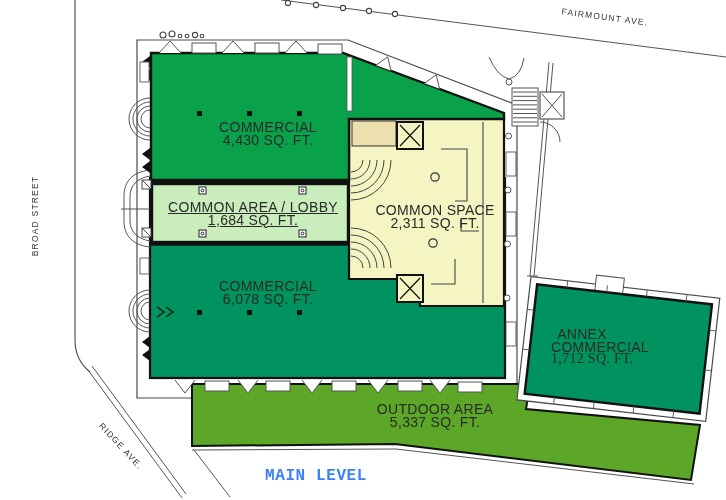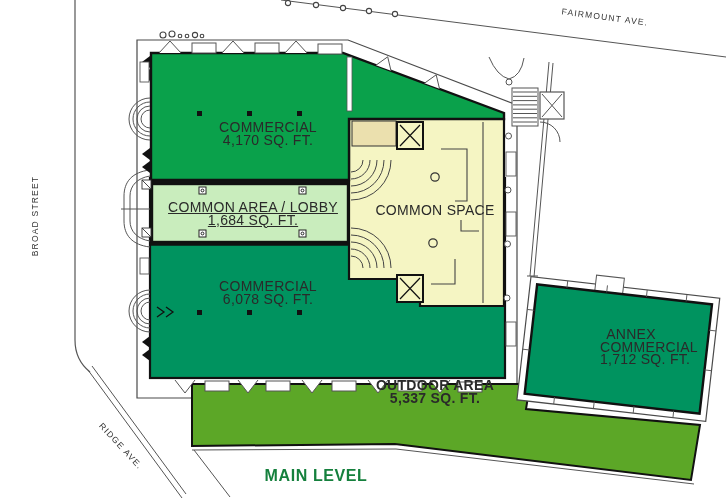--- a/index.html
+++ b/index.html
@@ -4,22 +4,22 @@
 <style>
   html,body{margin:0;padding:0;background:#fff;}
   .stage{position:relative;width:726px;height:500px;background:#fff;overflow:hidden;
          font-family:"Liberation Sans",sans-serif;}
   .stage svg{position:absolute;left:0;top:0;}
   .zone-label{position:absolute;text-align:center;font-size:14px;line-height:12.5px;
               letter-spacing:.3px;color:#2a2a2a;}
   .zone-label span{display:block;}
   .street-label{position:absolute;font-size:8.5px;color:#333;letter-spacing:1.2px;
                 white-space:nowrap;}
-  .plan-title{position:absolute;font-size:16px;font-weight:bold;color:#15803d;
-              letter-spacing:.6px;white-space:nowrap;text-align:center;}
+  .plan-title{position:absolute;font-size:16px;font-weight:bold;color:#3b82f6;
+              letter-spacing:.6px;white-space:nowrap;text-align:center;font-family:Liberation Mono, monospace;}
 </style>
 </head>
 <body>
 
 <div class="stage">
 
 <svg width="726" height="500" viewBox="0 0 726 500">
 
   <g stroke="#555" stroke-width="1" fill="none">
     <path d="M281,0 L726,57"></path>
@@ -221,43 +221,44 @@
     <rect x="140" y="258" width="9" height="16"></rect>
   </g>
   <g stroke="#111" stroke-width="1.3" fill="none">
     <path d="M157,307 l7,5 l-7,5"></path>
         <path d="M166,307 l7,5 l-7,5"></path>
   </g>
 </svg>
 
 <div class="zone-label" style="left:188px;top:121px;width:160px;">
   <span>COMMERCIAL</span>
-  <span>4,170 SQ. FT.</span>
+  <span>4,430 SQ. FT.</span>
 </div>
 
 <div class="zone-label" style="left:163px;top:201px;width:180px;text-decoration:underline;">
   <span>COMMON AREA / LOBBY</span>
   <span>1,684 SQ. FT.</span>
 </div>
 
 <div class="zone-label" style="left:365px;top:204px;width:140px;">
   <span>COMMON SPACE</span>
+  <span>2,311 SQ. FT.</span>
 </div>
 
 <div class="zone-label" style="left:188px;top:280px;width:160px;">
   <span>COMMERCIAL</span>
   <span>6,078 SQ. FT.</span>
 </div>
 
-<div class="zone-label" style="left:600px;top:328px;width:62px;">
+<div class="zone-label" style="left:551px;top:328px;width:62px;">
   <span>ANNEX COMMERCIAL</span>
-  <span style="white-space:nowrap;">1,712 SQ. FT.</span>
-</div>
-
-<div class="zone-label" style="left:355px;top:379px;width:160px;font-weight:bold;">
+  <span style="white-space:nowrap;font-family:Liberation Serif, serif;">1,712 SQ. FT.</span>
+</div>
+
+<div class="zone-label" style="left:355px;top:403px;width:160px;">
   <span>OUTDOOR AREA</span>
   <span>5,337 SQ. FT.</span>
 </div>
 
 <div class="street-label" style="left:35px;top:216px;transform:translate(-50%,-50%) rotate(-90deg);">BROAD STREET</div>
 
 <div class="street-label" style="left:605px;top:17px;transform:translate(-50%,-50%) rotate(7.5deg);">FAIRMOUNT AVE.</div>
 
 <div class="street-label" style="left:121px;top:446px;transform:translate(-50%,-50%) rotate(47deg);">RIDGE AVE.</div>
 

